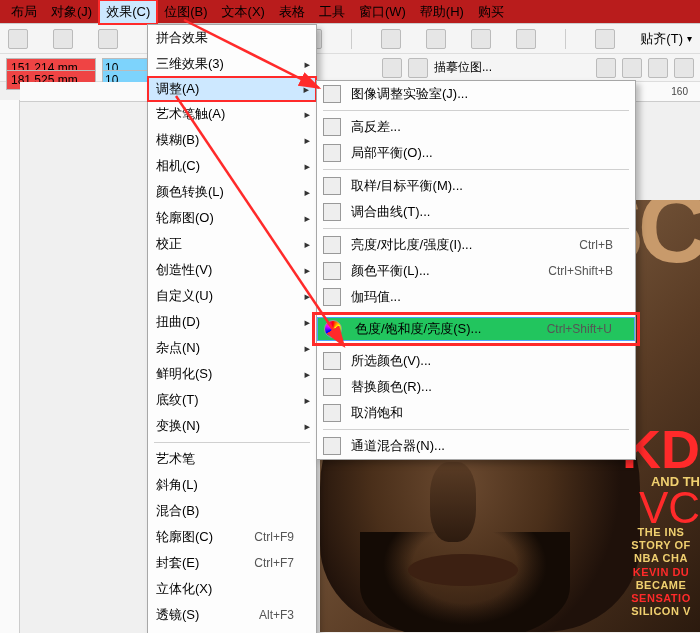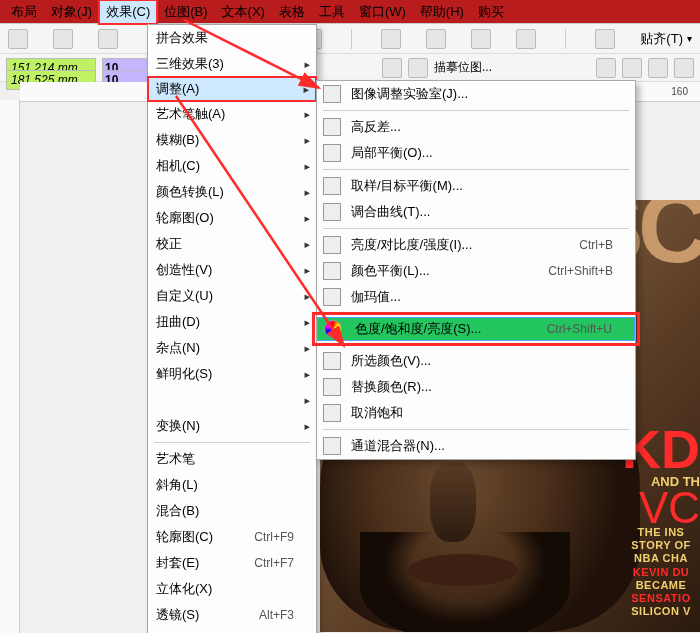--- a/index.html
+++ b/index.html
@@ -12,22 +12,22 @@
   
   .toolbar { height: 30px; background: #f5f5f5; border-bottom: 1px solid #ddd; display:flex; align-items:center; padding:0 8px; gap:25px; }
   .tb-ico { width:20px; height:20px; background:#e6e6e6; border:1px solid #bbb; border-radius:2px; }
   .tb-sep { width:1px; height:20px; background:#ccc; margin:0 4px; }
   .zoom-box { display:flex; align-items:center; border:1px solid #bbb; background:#fff; height:22px; }
   .zoom-box span { padding:0 8px; font-size:12px; }
   .zoom-box .dd { width:18px; height:20px; background:#eee; border-left:1px solid #ccc; display:flex; align-items:center; justify-content:center; font-size:10px; }
   .align-box { display:flex; align-items:center; gap:4px; }
   
   .propbar { height: 28px; background:#f5f5f5; border-bottom:1px solid #ddd; display:flex; align-items:center; padding:0 6px; gap:6px; }
-  .coord-field { width:90px; height:20px; border:1px solid #bbb; background:#bef264; font-size:12px; padding:0 4px; display:flex; align-items:center;font-style:italic; }
-  .small-field { width:48px; height:20px; border:1px solid #bbb; background:#c4b5fd; font-size:12px; padding:0 2px; display:flex; align-items:center;font-weight:bold; }
+  .coord-field { width:90px; height:20px; border:1px solid #bbb; background:#ef4444; font-size:12px; padding:0 4px; display:flex; align-items:center; }
+  .small-field { width:48px; height:20px; border:1px solid #bbb; background:#7dd3fc; font-size:12px; padding:0 2px; display:flex; align-items:center; }
   .ruler-h { position:absolute; top:82px; left:20px; right:0; height:20px; background:#fafafa; border-bottom:1px solid #ccc; font-size:9px; color:#555; }
   .ruler-v { position:absolute; top:100px; left:0; width:20px; bottom:0; background:#fafafa; border-right:1px solid #ccc; }
   
   .image-bg { position:absolute; left:320px; top:200px; width:380px; height:432px; background: linear-gradient(135deg,#9c7a58 0%, #5a3c25 60%, #2b1a0e 100%); overflow:hidden; }
   .mag-title { position:absolute; right:-4px; top:-30px; font-size:100px; font-weight:900; color:#c89a6b; letter-spacing:-6px; font-family: Impact, sans-serif; }
   .mag-kd { position:absolute; right:0; top:225px; text-align:right; font-family: Impact, sans-serif; }
   .mag-kd .kd { font-size:54px; font-weight:900; color:#ff2a2a; line-height:0.9; }
   .mag-kd .and { font-size:13px; color:#f0d070; font-weight:bold; }
   .mag-kd .vc { font-size:44px; font-weight:400; color:#ff2a2a; line-height:0.85; }
   .mag-kd .sub { font-size:11px; color:#f0d070; line-height:1.2; font-weight:bold; letter-spacing:0.5px;text-align:center; }
@@ -199,20 +199,21 @@
     </div>
   <div class="row">
       <span class="lbl">杂点(N)</span>
       <span class="arr">▸</span>
     </div>
   <div class="row">
       <span class="lbl">鲜明化(S)</span>
       <span class="arr">▸</span>
     </div>
   <div class="row">
+      <span class="lbl">底纹(T)</span>
       <span class="arr">▸</span>
     </div>
   <div class="row">
       <span class="lbl">变换(N)</span>
       <span class="arr">▸</span>
     </div>
   <div class="sep"></div>
   <div class="row">
       <span class="lbl">艺术笔</span>
     </div>

